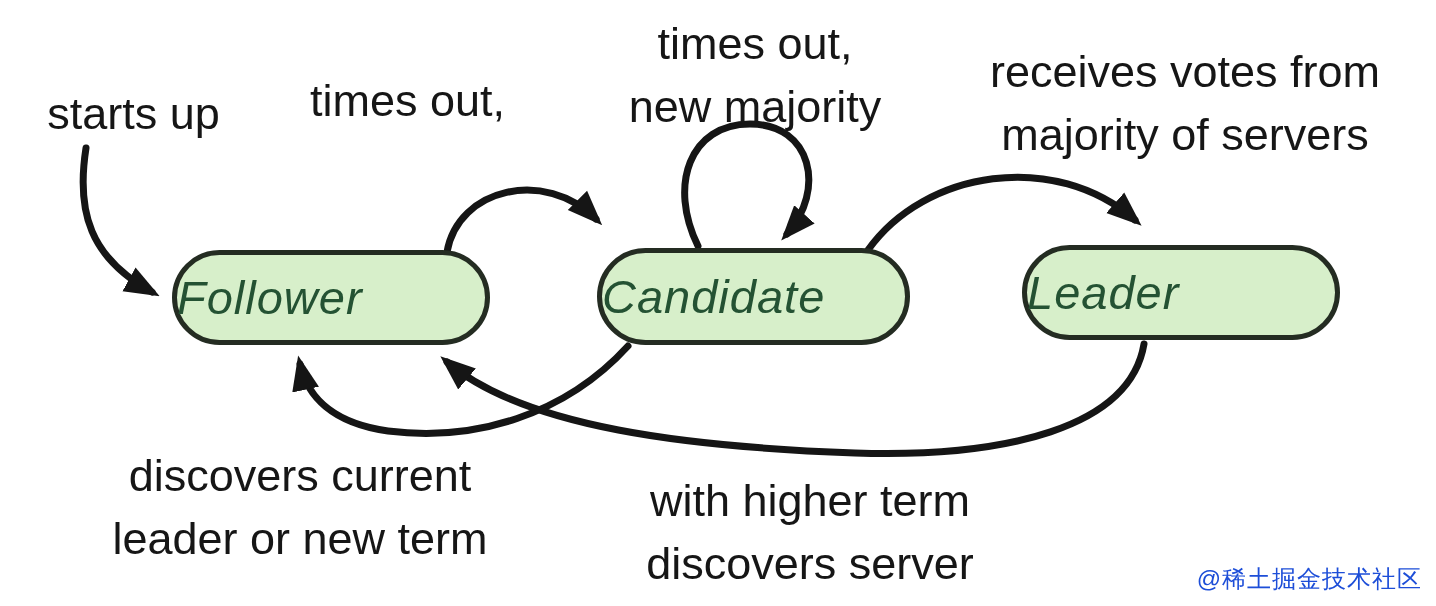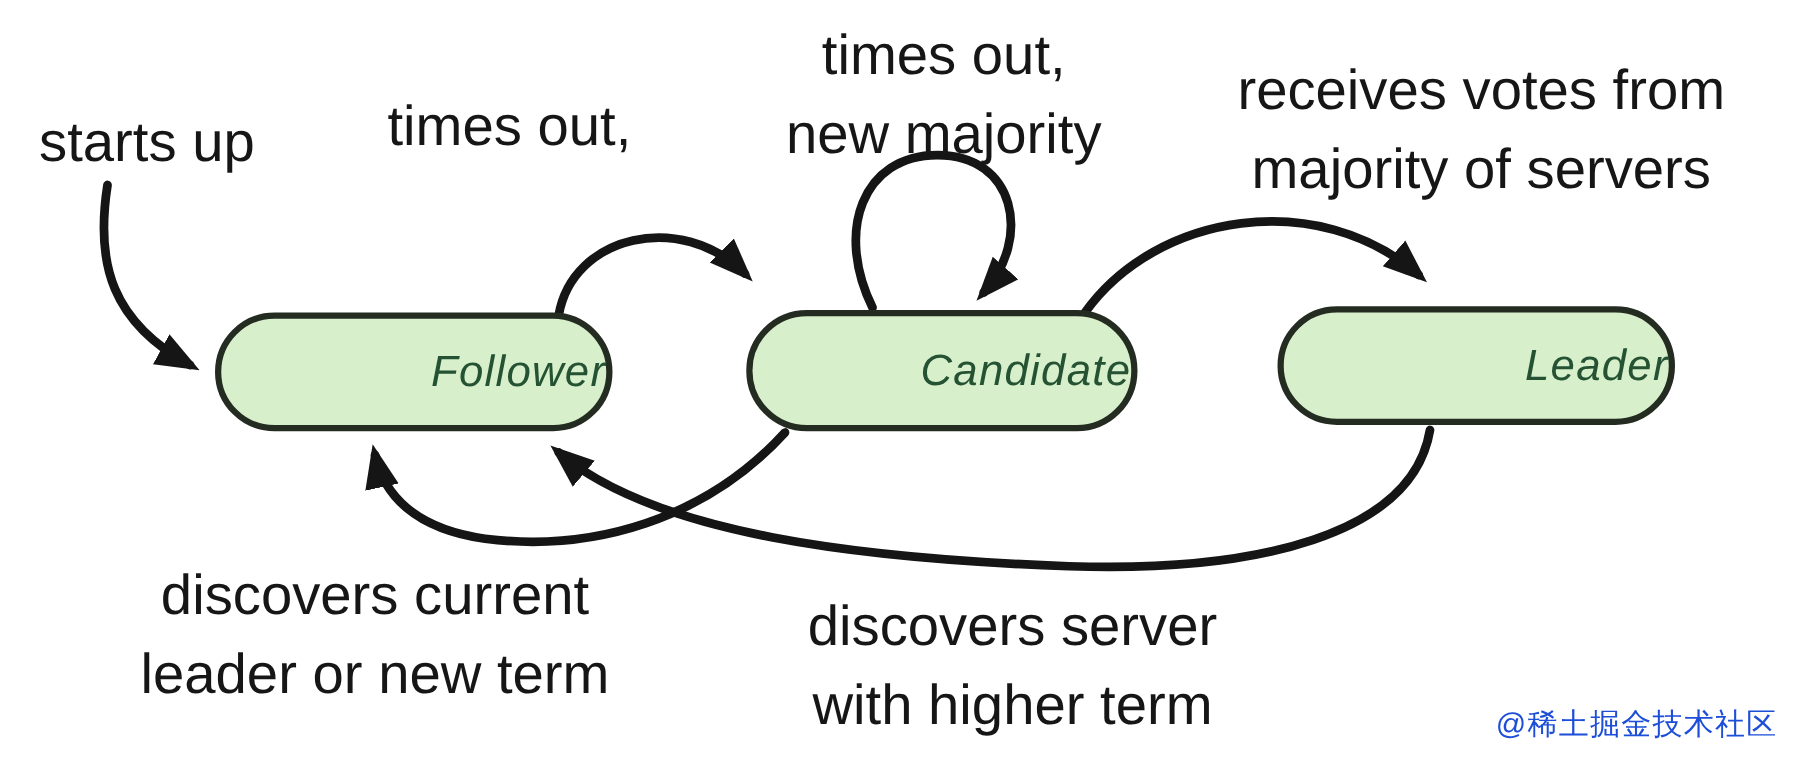--- a/index.html
+++ b/index.html
@@ -16,46 +16,46 @@
   .arrows-layer {
     position: absolute;
     left: 0; top: 0;
     width: 1436px; height: 606px;
   }
 
   .state {
     position: absolute;
     display: flex;
     align-items: center;
-    justify-content: flex-end;
+    justify-content: flex-start;
     box-sizing: border-box;
     background: #d7efca;
     border: 5px solid #242c22;
     border-radius: 54px;
     font-style: italic;
-    font-size: 35px;
+    font-size: 47px;
     letter-spacing: 1px;
     color: #24523258;
     color: #245233;
   }
   .state-follower  { left: 172px;  top: 250px; width: 318px; height: 95px; }
   .state-candidate { left: 597px;  top: 248px; width: 313px; height: 97px; }
   .state-leader    { left: 1022px; top: 245px; width: 318px; height: 95px; }
 
   .lbl {
     position: absolute;
     text-align: center;
     font-size: 45px;
     line-height: 63px;
     color: #161616;
     white-space: nowrap;
   }
   .lbl span { display: block; }
 
-  .lbl-starts-up         { left: 0px;   top: 82px;  width: 235px; }
+  .lbl-starts-up         { left: 16px;   top: 82px;  width: 235px; }
   .lbl-timeout-start     { left: 205px; top: 69px;  width: 405px; }
   .lbl-timeout-new       { left: 555px; top: 12px;  width: 400px; }
   .lbl-receives-votes    { left: 955px; top: 40px;  width: 460px; }
   .lbl-discovers-current { left: 85px;  top: 444px; width: 430px; }
   .lbl-discovers-server  { left: 590px; top: 469px; width: 440px; }
 
   .watermark {
     position: absolute;
     right: 14px;
     bottom: 11px;
@@ -112,19 +112,19 @@
     <span>receives votes from</span>
     <span>majority of servers</span>
   </div>
 
   <div class="lbl lbl-discovers-current">
     <span>discovers current</span>
     <span>leader or new term</span>
   </div>
 
   <div class="lbl lbl-discovers-server">
+    <span>with higher term</span>
     <span>discovers server</span>
-    <span>with higher term</span>
   </div>
 
   <div class="watermark">@稀土掘金技术社区</div>
 
 </div>
 
 </body></html>

